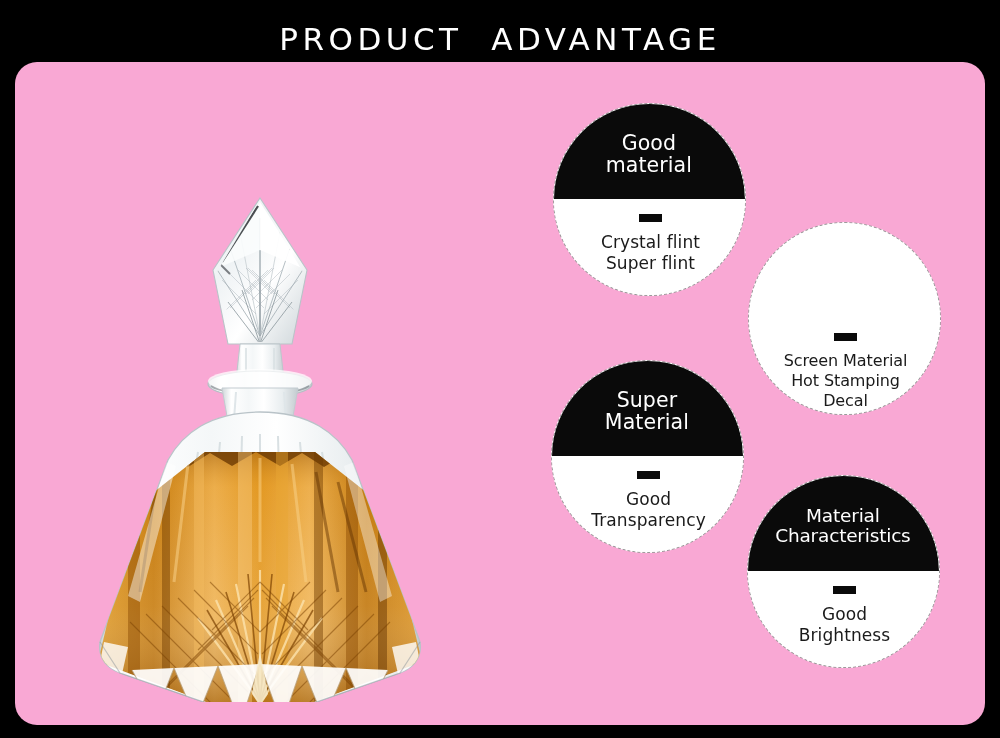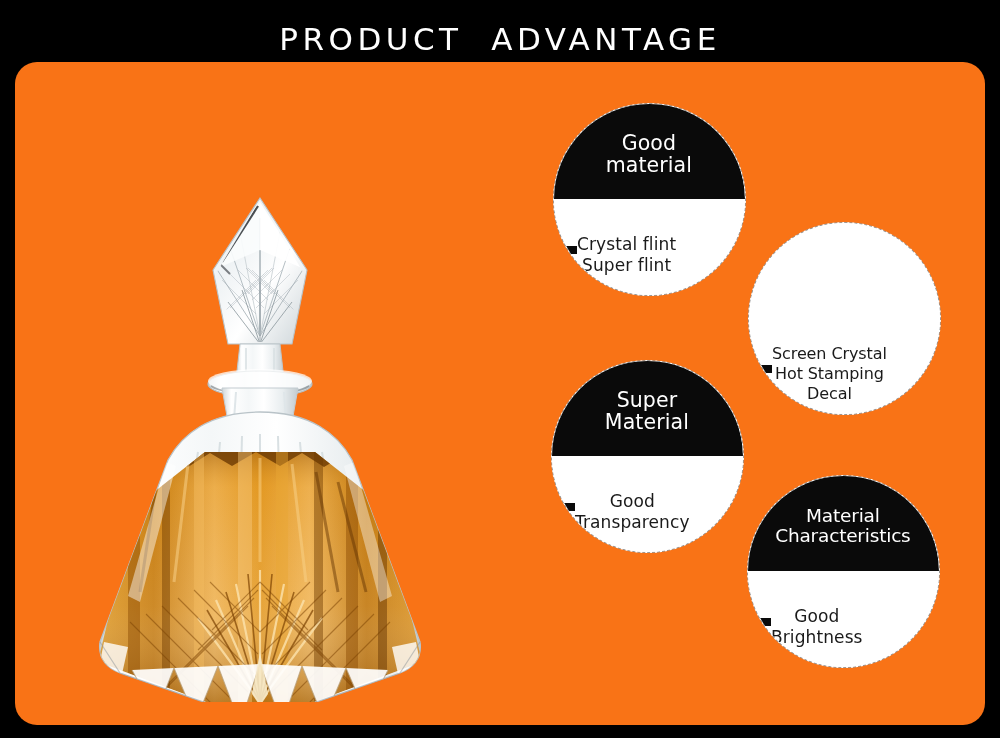--- a/index.html
+++ b/index.html
@@ -45,21 +45,21 @@
     font-family: "DejaVu Sans", "Liberation Sans", sans-serif;
   }
 
   
   #panel {
     position: absolute;
     left: 15px;
     top: 62px;
     width: 970px;
     height: 663px;
-    background: #f97316;
+    background: #f9a8d4;
     border-radius: 22px;
     overflow: hidden;
   }
 
   
   #bottle-figure {
     position: absolute;
     left: 55px;
     top: 60px;
     width: 380px;
@@ -104,20 +104,21 @@
   }
   .circle-title.tight { font-size: 18.5px; letter-spacing: -0.2px; }
 
   .circle-bottom {
     position: absolute;
     left: 0;
     top: 96.5px;
     width: 193px;
     height: 96.5px;
     display: flex;
+    flex-direction: column;
     align-items: center;
     box-sizing: border-box;
     padding-top: 13px;
   }
   .dash-mark {
     width: 23px;
     height: 8px;
     background: #0a0a0a;
     margin-bottom: 10px;
     flex: none;
@@ -412,21 +413,21 @@
       <div class="circle-bottom">
         <div class="dash-mark"></div>
         <div class="circle-body">Crystal flint
 Super flint</div>
       </div>
     </div>
 
     <div class="feature-circle" id="circle-1">
       <div class="circle-bottom">
         <div class="dash-mark"></div>
-        <div class="circle-body small">Screen Crystal
+        <div class="circle-body small">Screen Material
 Hot Stamping
 Decal</div>
       </div>
     </div>
 
     <div class="feature-circle" id="circle-2">
       <div class="circle-top">
         <div class="circle-title">Super
 Material</div>
       </div>

